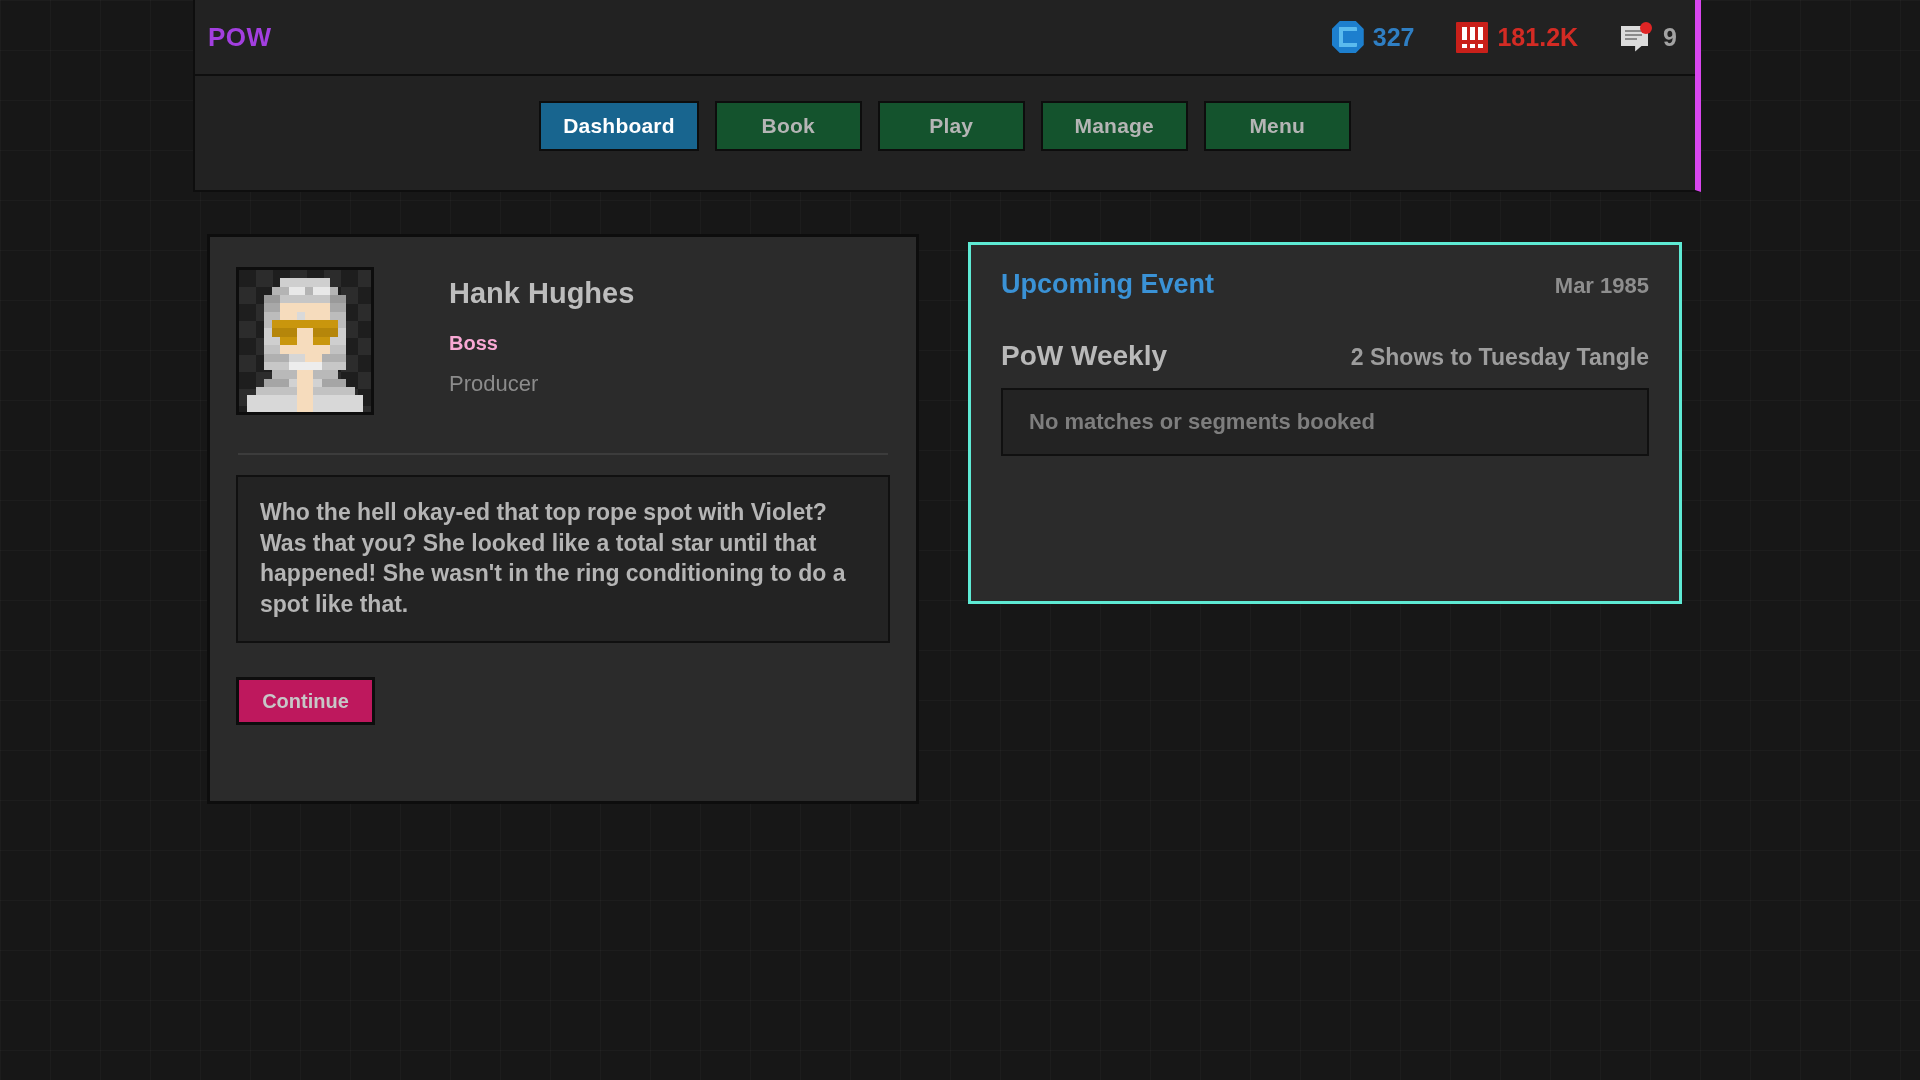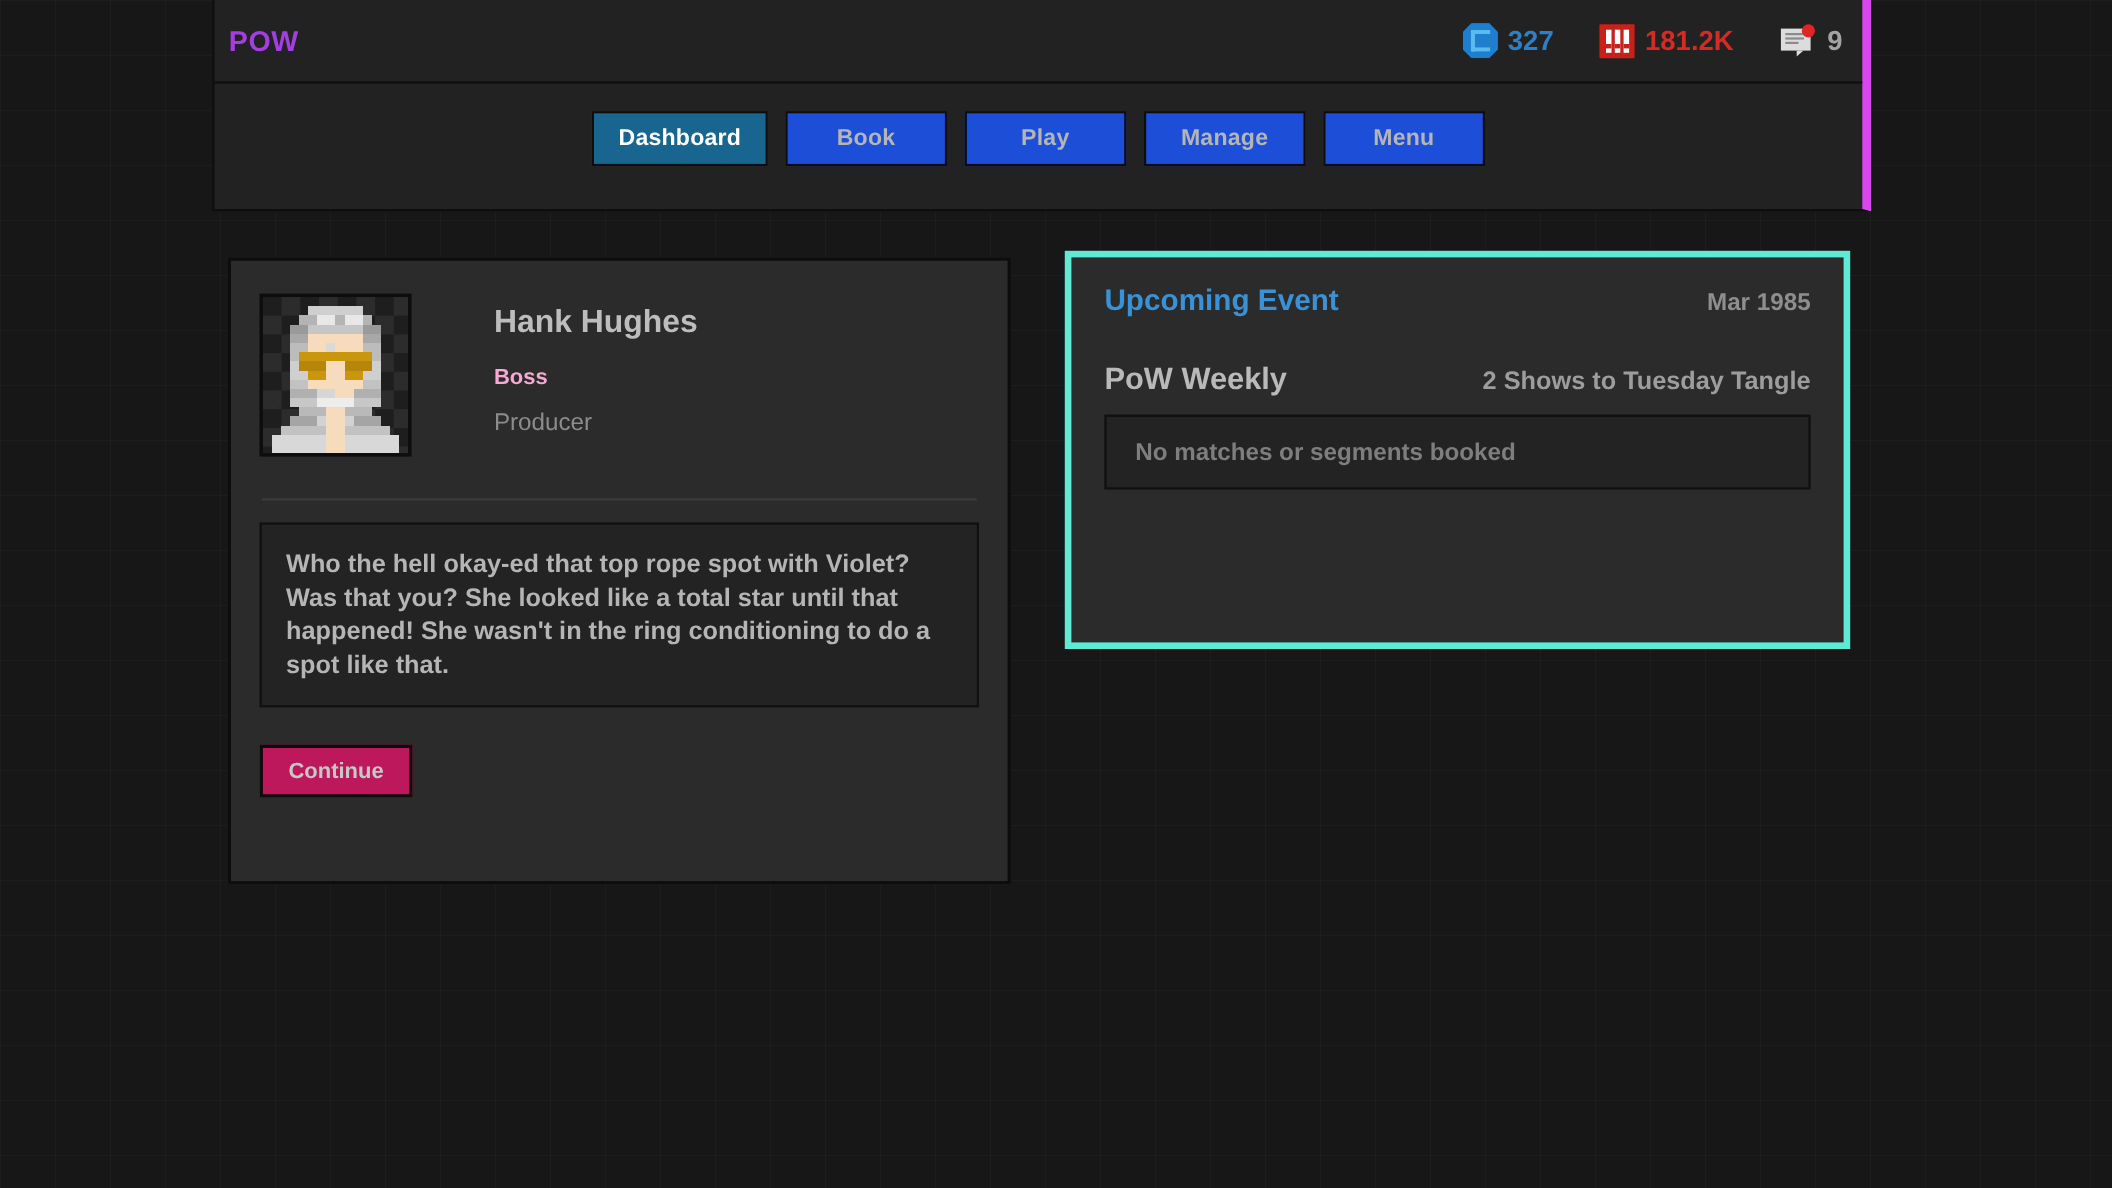--- a/index.html
+++ b/index.html
@@ -23,21 +23,21 @@
 
   
   .header-wrap {
     position: absolute;
     left: 193px;
     top: 0px;
     width: 1508px;
     height: 192px;
     background: #222222;
     border-left: 2px solid #0e0e0e;
-    border-right: 8px solid #d946ef;
+    border-right: 6px solid #d946ef;
     border-bottom: 2px solid #0e0e0e;
   }
 
   .topbar {
     height: 76px;
     display: flex;
     align-items: center;
     justify-content: space-between;
     padding: 0 18px 0 13px;
     border-bottom: 2px solid #0e0e0e;
@@ -156,21 +156,21 @@
     display: flex;
     align-items: center;
     justify-content: center;
     gap: 16px;
   }
 
   .nav-btn {
     min-width: 147px;
     height: 50px;
     padding: 0 22px;
-    background: #1d4ed8;
+    background: #14532d;
     border: 2px solid #0d0d0d;
     color: #b5b5b5;
     font-size: 21px;
     font-weight: bold;
     font-family: "Liberation Sans", sans-serif;
     display: flex;
     align-items: center;
     justify-content: center;
     cursor: pointer;
     letter-spacing: 0.2px;
@@ -259,25 +259,25 @@
     font-size: 20px;
     font-weight: bold;
     font-family: "Liberation Sans", sans-serif;
     cursor: pointer;
   }
 
   
   .card-right {
     position: absolute;
     left: 968px;
-    top: 228px;
+    top: 242px;
     width: 714px;
     height: 362px;
     background: #2b2b2b;
-    border: 6px solid #5eead4;
+    border: 3px solid #5eead4;
     padding: 24px 30px;
   }
 
   .ev-head {
     display: flex;
     align-items: baseline;
     justify-content: space-between;
   }
   .ev-title {
     font-size: 27px;

